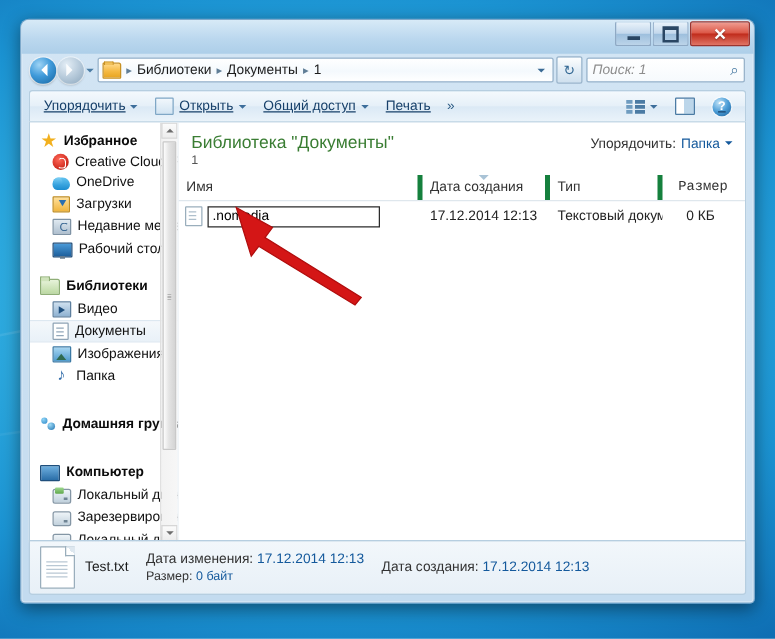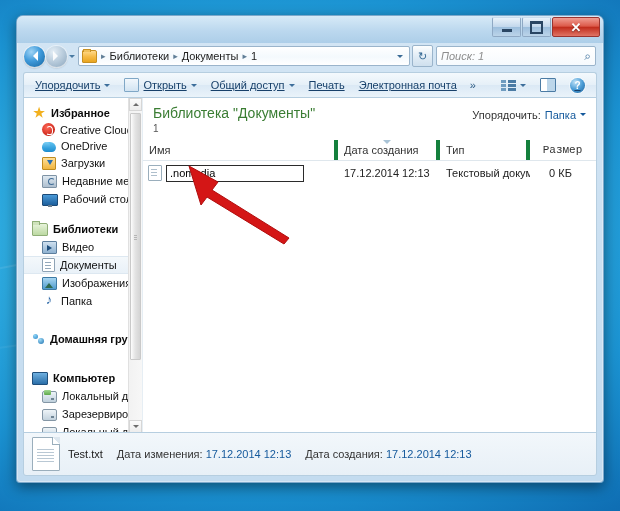--- a/index.html
+++ b/index.html
@@ -133,21 +133,21 @@
   }
   .addr-drop i { width:0;height:0;border:3.5px solid transparent;border-top-color:#3a6a95; margin-top:3px; display:block;}
   .refresh-btn {
     width: 19px; height: 20px; margin-left: 2px; flex:0 0 auto;
     border: 1px solid #9ab4cb; border-radius: 2px;
     background: linear-gradient(180deg,#fdfefe 0%, #e2edf6 50%, #cfe0ee 100%);
     display:flex; align-items:center; justify-content:center;
     font-size: 11px; color:#2f6591;
   }
   .search-box {
-    width: 160px; height: 20px; margin-left: 3px; flex: 0 0 auto;
+    width: 127px; height: 20px; margin-left: 3px; flex: 0 0 auto;
     background: linear-gradient(180deg,#ffffff 0%, #f6fafd 100%);
     border: 1px solid #9ab4cb; border-radius: 2px;
     display:flex; align-items:center; padding: 0 4px;
     box-sizing: border-box;
   }
   .search-ph { flex:1 1 auto; font-size:11px; color:#8d8d8d; font-style: italic; }
   .search-ico { font-size: 12px; color:#4a7ba3; }
 
   
   .toolbar {
@@ -536,23 +536,20 @@
       <span>Открыть</span>
       <span class="tb-caret"></span>
     </div>
     <div class="tb-item">
       <span>Общий доступ</span>
       <span class="tb-caret"></span>
     </div>
     <div class="tb-item">
       <span>Печать</span>
     </div>
-    <div class="tb-item">
-      <span>Электронная почта</span>
-    </div>
     <div class="tb-chev">»</div>
     <div class="tb-spacer"></div>
     <div class="tb-item">
       <span class="view-ico">
         <b class="l"></b>
           <b></b>
           <b class="l"></b>
           <b></b>
           <b class="l"></b>
           <b></b>
@@ -709,20 +706,24 @@
   <div class="statusbar">
     <div class="st-ico"></div>
     <div class="st-col">
       <div class="st-l1">Test.txt</div>
     </div>
     <div class="st-col st-grp">
       <div class="st-l1">
         <span class="st-lbl">Дата изменения:</span>
         <span class="st-val">17.12.2014 12:13</span>
       </div>
+      <div class="st-l2">
+        <span class="st-lbl">Размер:</span>
+        <span class="st-val">0 байт</span>
+      </div>
     </div>
     <div class="st-col st-grp">
       <div class="st-l1">
         <span class="st-lbl">Дата создания:</span>
         <span class="st-val">17.12.2014 12:13</span>
       </div>
     </div>
   </div>
 </div>
 

